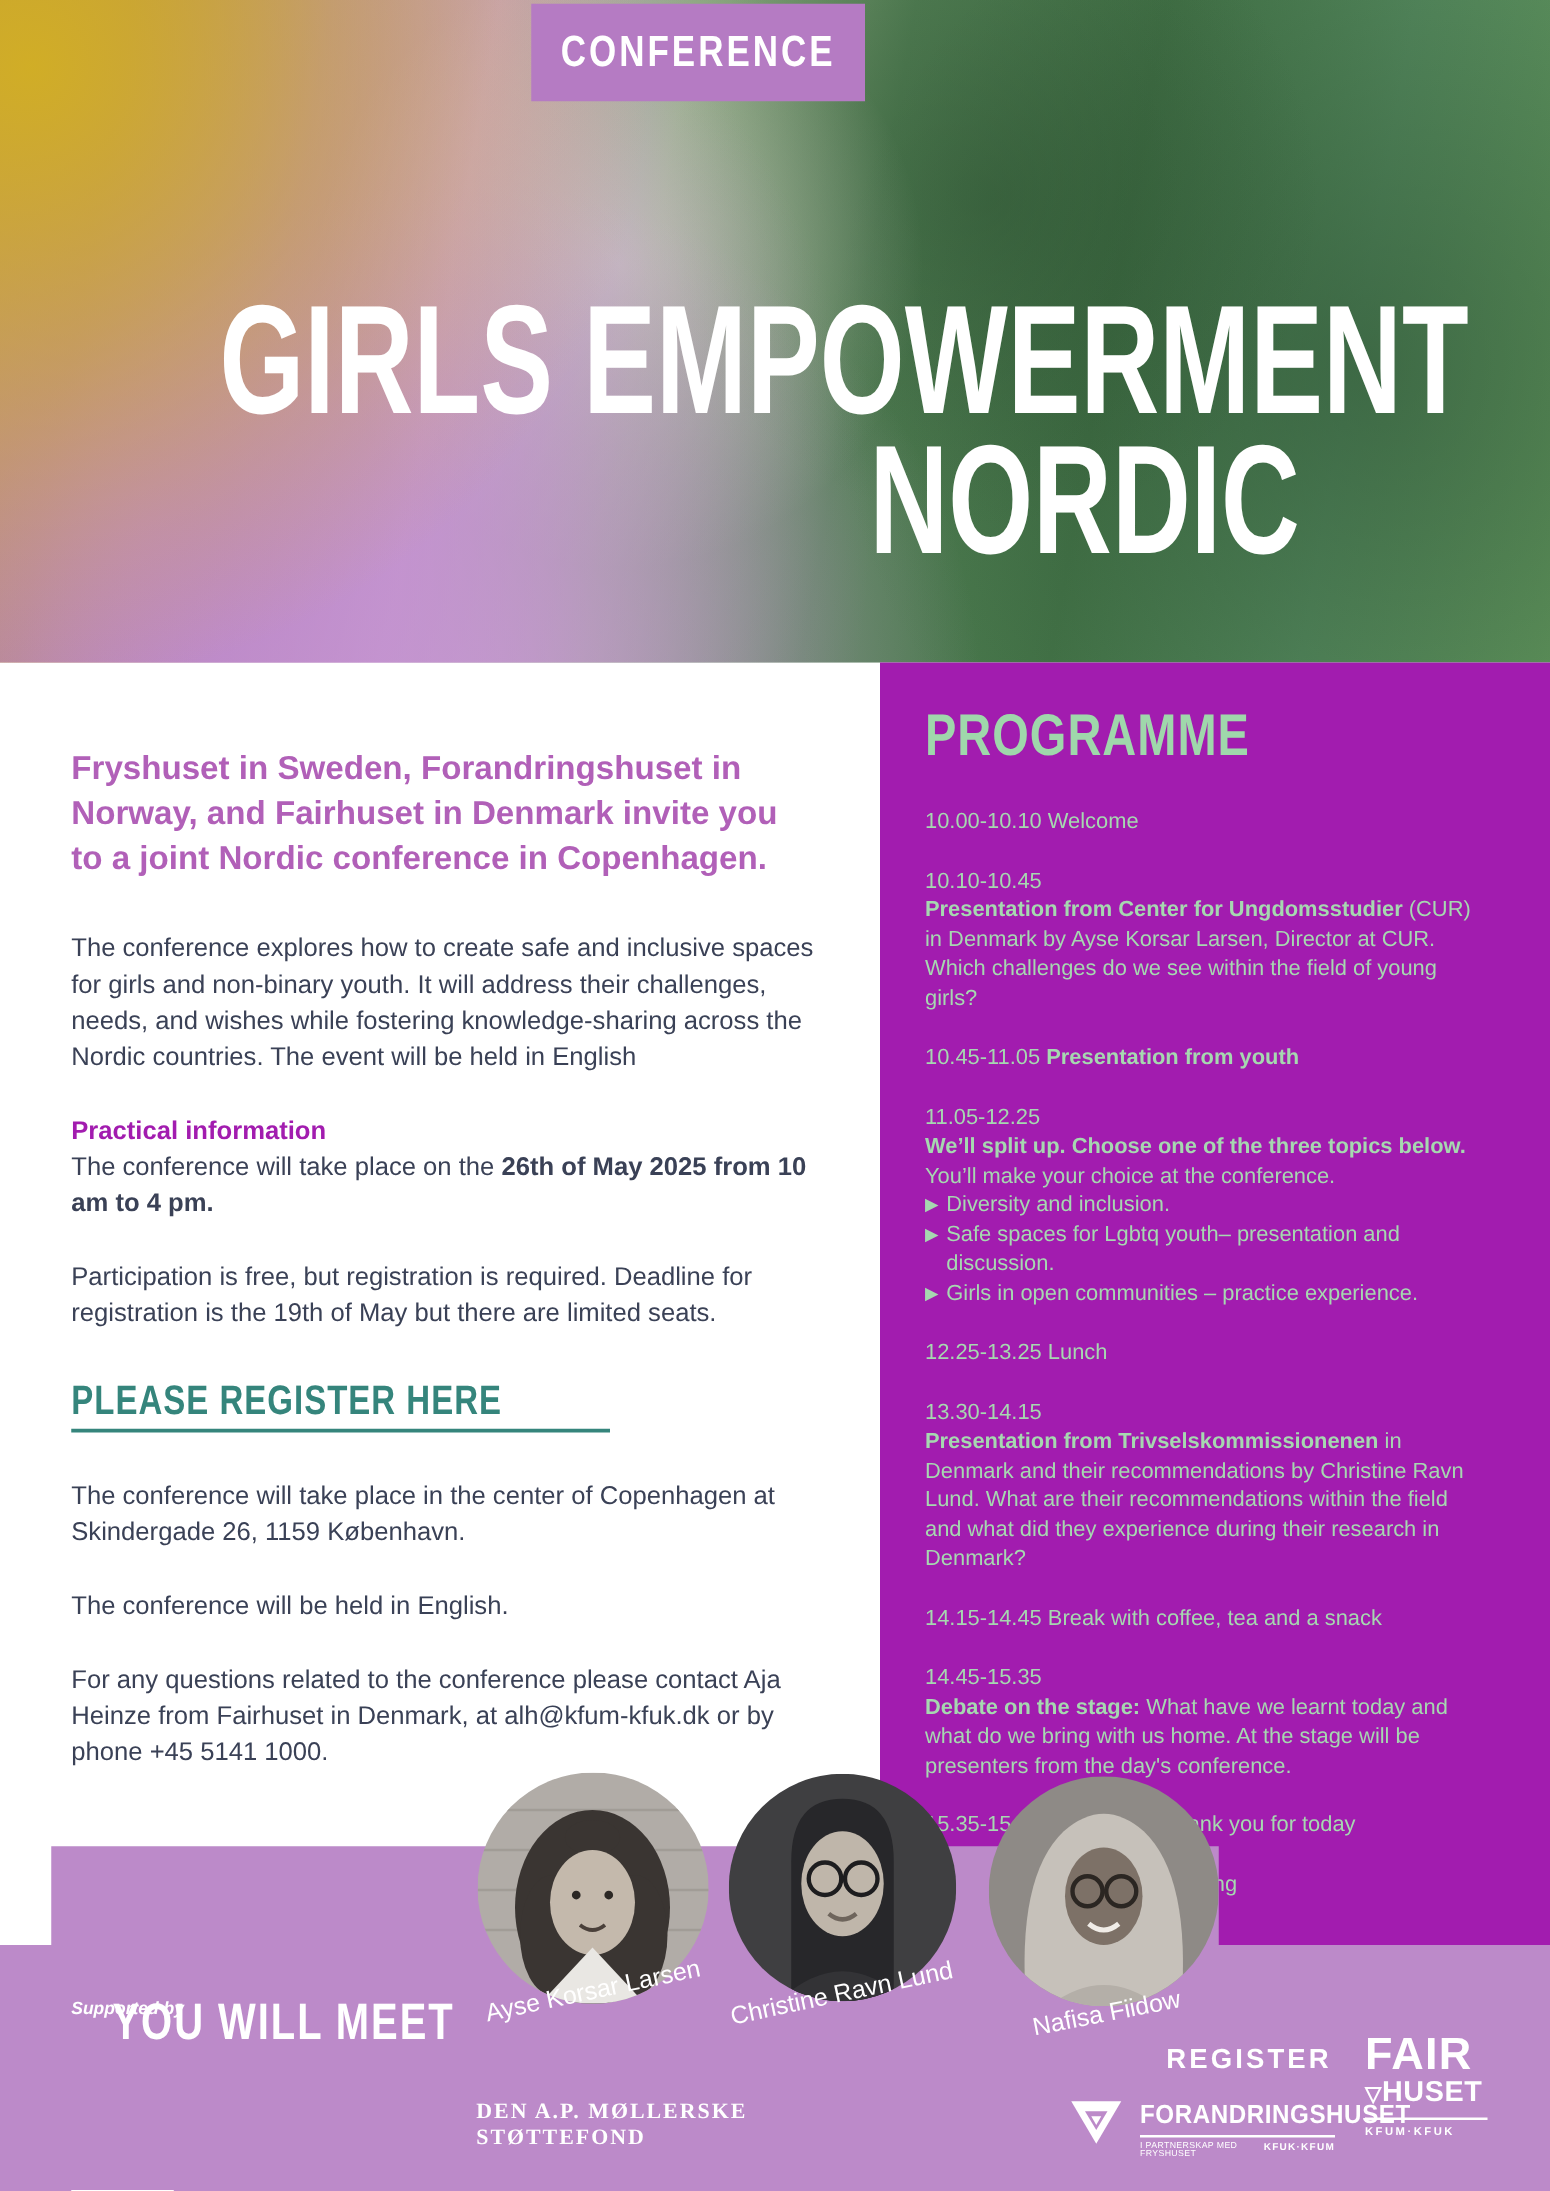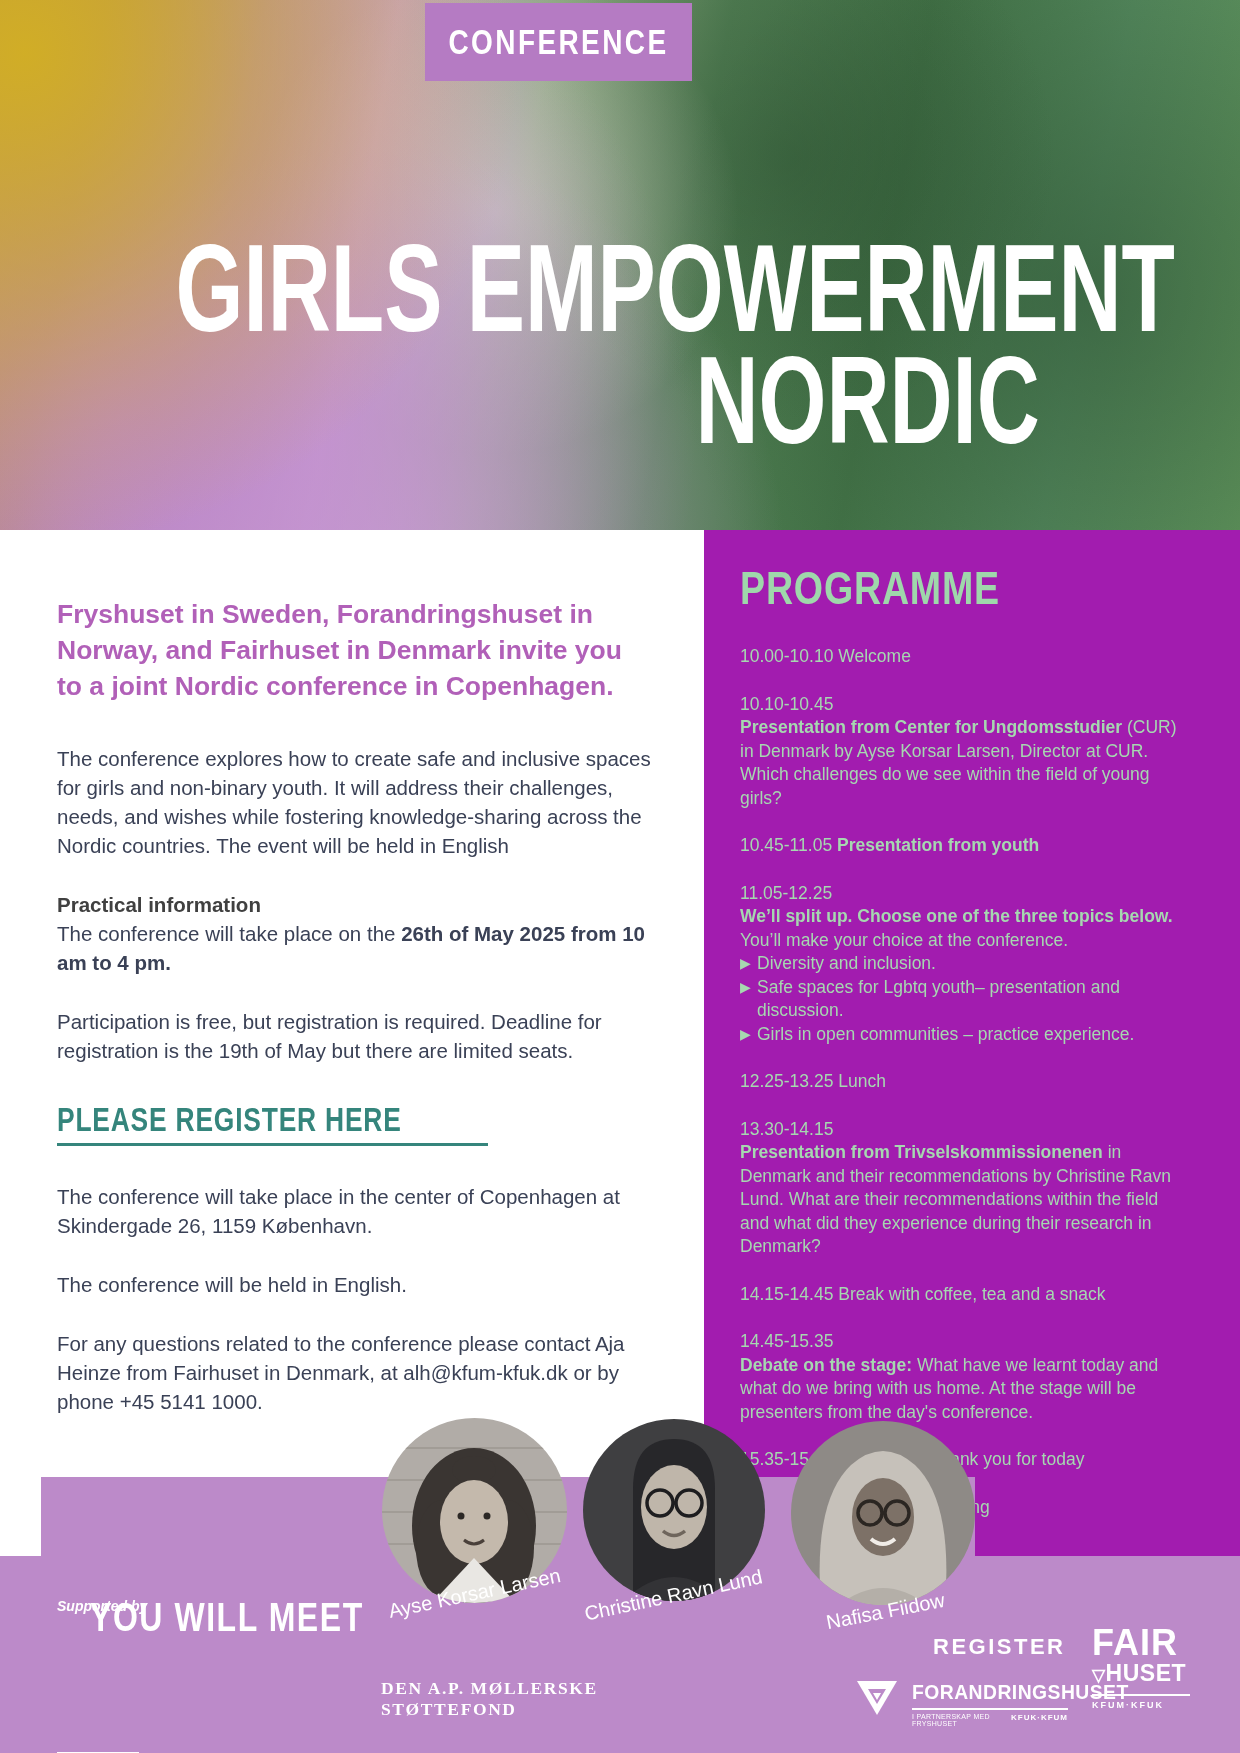--- a/index.html
+++ b/index.html
@@ -27,21 +27,21 @@
   
   .teal-panel{position:absolute;left:704px;top:530px;width:536px;height:1026px;background:#a21caf;
     box-sizing:border-box;padding:30px 56px 0 36px;}
   .band{position:absolute;left:41px;top:1477px;width:934px;height:79px;background:#bc8ac9;}
   .bottom-band{position:absolute;left:0;top:1556px;width:1240px;height:197px;background:#bc8ac9;}
 
   
   .left-col{position:absolute;left:57px;top:596px;width:595px;color:#3a4156;}
   .intro{color:#b160b8;font-weight:bold;font-size:26.5px;line-height:36px;margin:0 0 40px;}
   .body-p{font-size:20.5px;line-height:29px;margin:0 0 30px;}
-  .subhead{color:#404040;font-weight:bold;font-size:20.5px;line-height:29px;margin:0;}
+  .subhead{color:#a21caf;font-weight:bold;font-size:20.5px;line-height:29px;margin:0;}
   .tight{margin:0 0 30px;}
   .register{display:inline-block;color:#35857c;font-weight:bold;font-size:33px;letter-spacing:1px;
     border-bottom:3px solid #35857c;padding-bottom:4px;margin:6px 0 36px;text-decoration:none;}
   .register span{display:inline-block;transform:scaleX(.8);transform-origin:left center;}
 
   
   .prog-title{color:#9fd7ab;font-weight:bold;font-size:47px;margin:0 0 30px;letter-spacing:1px;}
   .prog-title span{display:inline-block;transform:scaleX(.8);transform-origin:left center;}
   .prog{color:#a6d8b0;font-size:17.5px;line-height:23.5px;}
   .prog p{margin:0 0 24px;}

